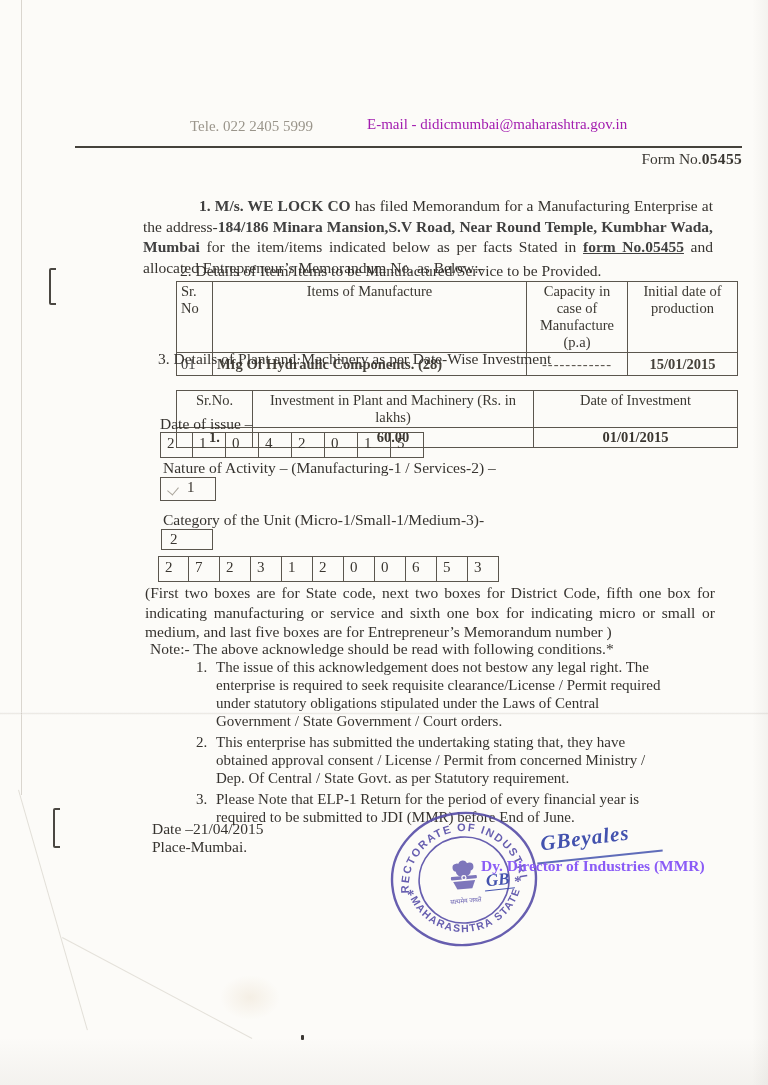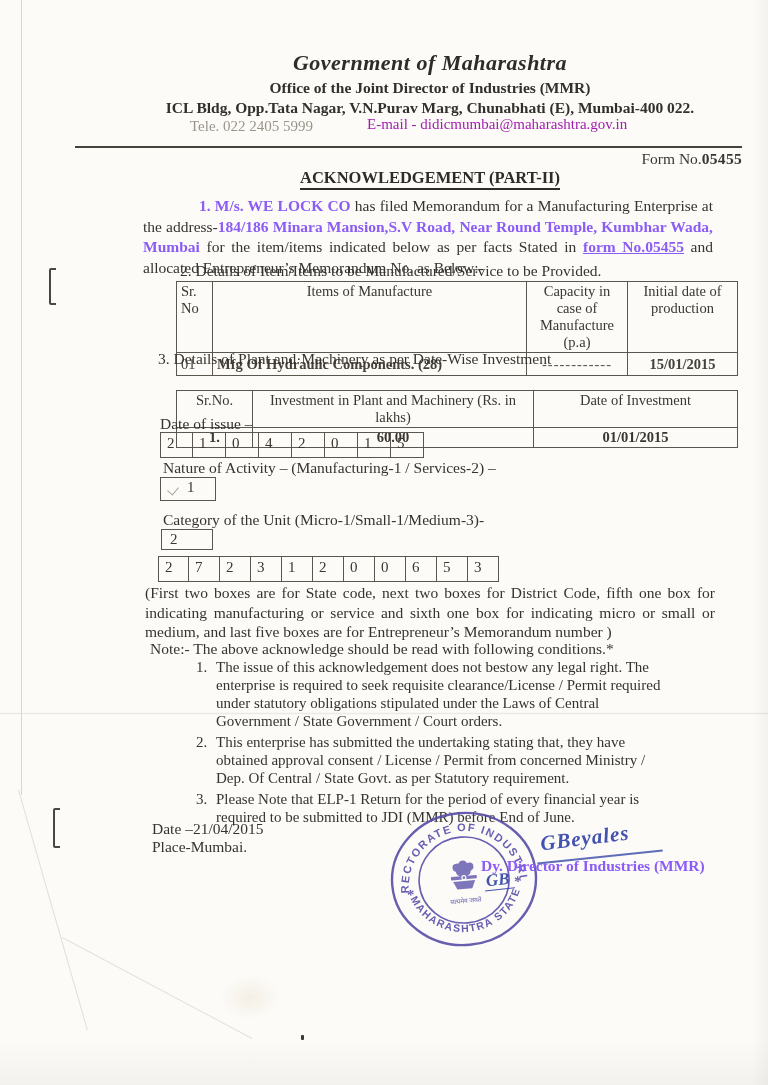--- a/index.html
+++ b/index.html
@@ -30,21 +30,21 @@
   .addr-line{font-size:15.5px;font-weight:bold;color:#33302b;margin-top:2px;}
   .tele{left:190px;top:118px;font-size:15px;color:#9a958b;}
   .email{left:367px;top:116px;font-size:15px;color:#a21caf;}
   .rule{left:75px;top:146px;width:667px;height:2px;background:#45423c;}
   .form-no{left:442px;top:150px;width:300px;text-align:right;font-size:15.5px;color:#3a3732;}
   .form-no b{letter-spacing:.3px;}
   .ack-title{left:95px;top:168px;width:670px;text-align:center;font-size:16.5px;font-weight:bold;color:#2f2c28;}
   .ack-title span{border-bottom:2px solid #2f2c28;padding-bottom:1px;}
   
   .para1{left:143px;top:196px;width:570px;font-size:15.5px;line-height:1.33;text-align:justify;text-indent:56px;}
-  .b{font-weight:bold;color:#8b5cf6;}
+  .b{font-weight:bold;color:#404040;}
   .u{text-decoration:underline;}
   .sec2{left:180px;top:262px;font-size:15.5px;}
   table{border-collapse:collapse;table-layout:fixed;}
   td,th{border:1.5px solid #5b564e;font-weight:normal;padding:1px 4px;overflow:hidden;}
   .t1{left:176px;top:281px;}
   .t1 th{font-size:14.5px;vertical-align:top;text-align:center;color:#3a3731;}
   .t1 td{font-size:14.5px;}
   .t2{left:176px;top:366px;margin-top:24px;}
   .t2 th{font-size:14.5px;vertical-align:top;text-align:center;color:#3a3731;}
   .t2 td{font-size:14.5px;font-weight:bold;color:#3a3630;}
@@ -94,31 +94,25 @@
   <div class="abs fold-a"></div>
   <div class="abs fold-b"></div>
   <div class="abs crease"></div>
   <div class="abs right-shade"></div>
   <div class="abs bottom-shade"></div>
   <div class="abs stain"></div>
   <div class="abs dot-mark"></div>
   <div class="abs bracket bracket1"></div>
   <div class="abs bracket bracket2"></div>
 
-  <div class="abs hdr-wrap">
-    <div class="gov-title">Government of Maharashtra</div>
-    <div class="office-line">Office of the Joint Director of Industries (MMR)</div>
-    <div class="addr-line">ICL Bldg, Opp.Tata Nagar, V.N.Purav Marg, Chunabhati (E), Mumbai-400 022.</div>
-  </div>
   <div class="abs tele">Tele. 022 2405 5999</div>
   <div class="abs email">E-mail - didicmumbai@maharashtra.gov.in</div>
   <div class="abs rule"></div>
   <div class="abs form-no"><span>Form No.</span><b>05455</b></div>
 
-  <div class="abs ack-title"><span>ACKNOWLEDGEMENT (PART-II)</span></div>
 
   <div class="abs para1"><span class="b">1. M/s. WE LOCK CO </span><span>has filed Memorandum for a Manufacturing Enterprise at the address-</span><span class="b">184/186 Minara  Mansion,S.V Road, Near Round Temple, Kumbhar Wada,  Mumbai </span><span>for the item/items indicated below as per facts Stated in </span><span class="b u">form No.05455</span><span> and allocated Entrepreneur’s Memorandum No. as Below:-</span></div>
 
   <div class="abs sec2">2. Details of Item/Items to be Manufactured/Service to be Provided.</div>
   <table class="abs t1">
     <colgroup>
         <col style="width:36px">
         <col style="width:314px">
         <col style="width:101px">
         <col style="width:110px">

